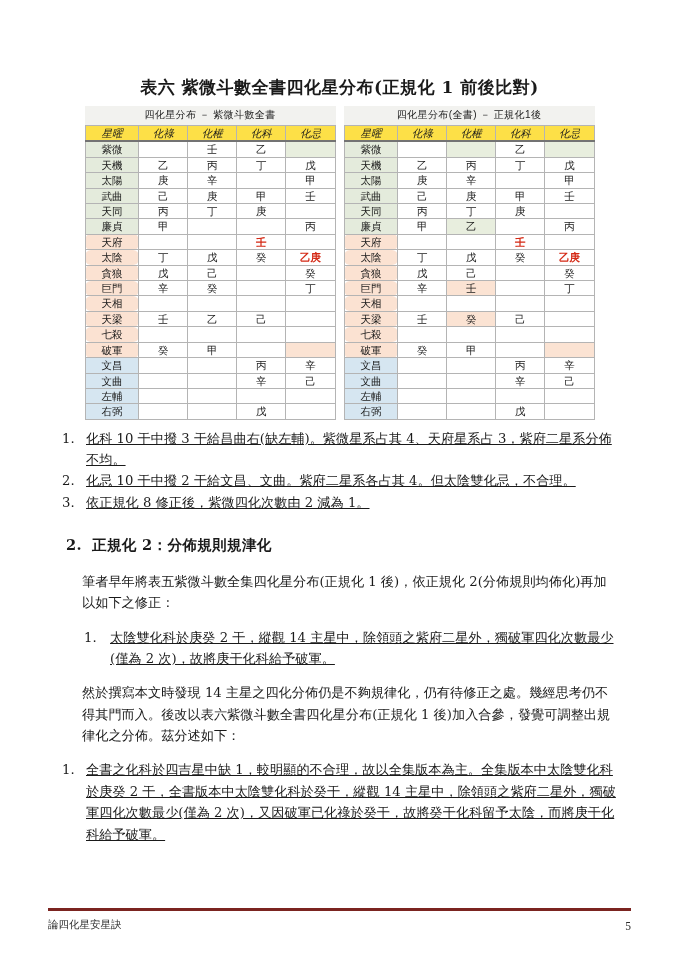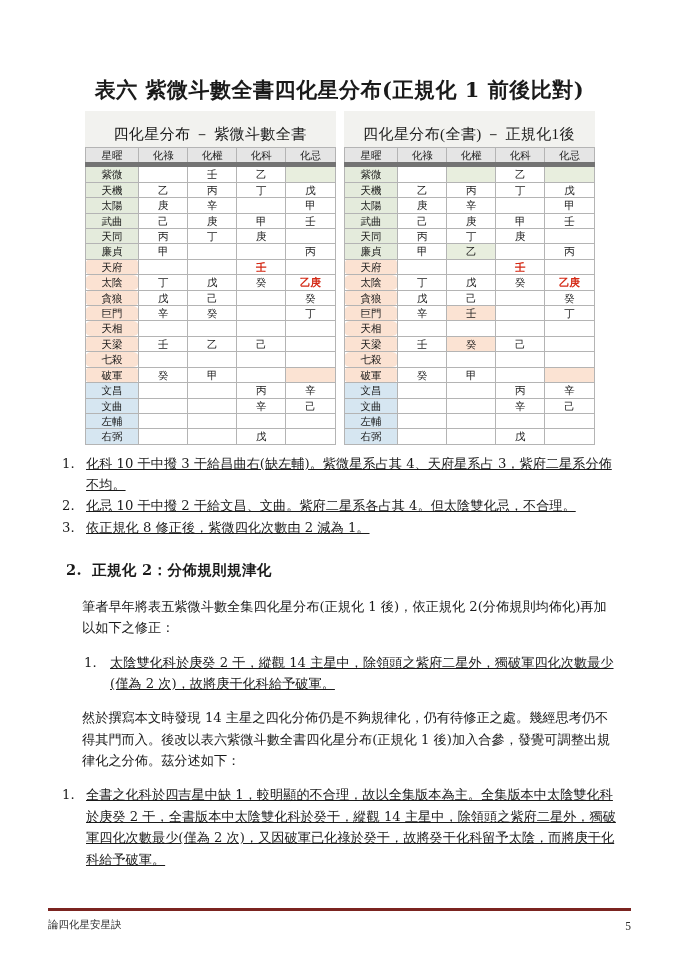--- a/index.html
+++ b/index.html
@@ -19,66 +19,67 @@
     position: relative;
     width: 679px;
     height: 960px;
     box-sizing: border-box;
     padding: 0;
   }
 
   
   .table-title {
     text-align: center;
-    font-size: 21px;
+    font-size: 17px;
     font-weight: bold;
     letter-spacing: 0.5px;
     margin: 0;
     padding: 76px 0 7px 0;
     font-family: "DejaVu Serif", "Liberation Serif", serif;
   }
 
   
   .tables-wrap {
     display: flex;
     justify-content: center;
     gap: 8px;
     padding: 0 0 0 0;
   }
   .tbl-block {
     width: 251px;
   }
   .tbl-caption {
     text-align: center;
-    font-size: 15px;
+    font-size: 10px;
     letter-spacing: 0.4px;
-    padding: 14px 0 3px 0;
+    padding: 2px 0 3px 0;
     background: #f2f2ef;
-    font-family: Liberation Serif, serif;
+    font-family: Liberation Sans, sans-serif;
   }
   table.fourhua {
     border-collapse: collapse;
     width: 251px;
     table-layout: fixed;
     font-size: 10.5px;
   }
   table.fourhua td, table.fourhua th {
     border: 1px solid #b4b4b4;
     height: 14.4px;
     line-height: 14.4px;
     text-align: center;
     padding: 0;
     font-weight: normal;
     overflow: hidden;
     white-space: nowrap;
   }
   table.fourhua th {
     font-size: 10.5px;
-    background: #e5e5e5;
-    border-bottom: 5px solid #737373;
+    background: #fde047;
+    border-bottom: 2px solid #737373;
+    font-style: italic;
   }
   table.fourhua col.c0 { width: 21.5%; }
   table.fourhua col.c1 { width: 19.6%; }
   table.fourhua col.c2 { width: 19.6%; }
   table.fourhua col.c3 { width: 19.6%; }
   table.fourhua col.c4 { width: 19.7%; }
 
   
   .grp-zi   { background: #e4ebdc; }
   .grp-fu   { background: #fbe2d2; border-radius: 6px; }

